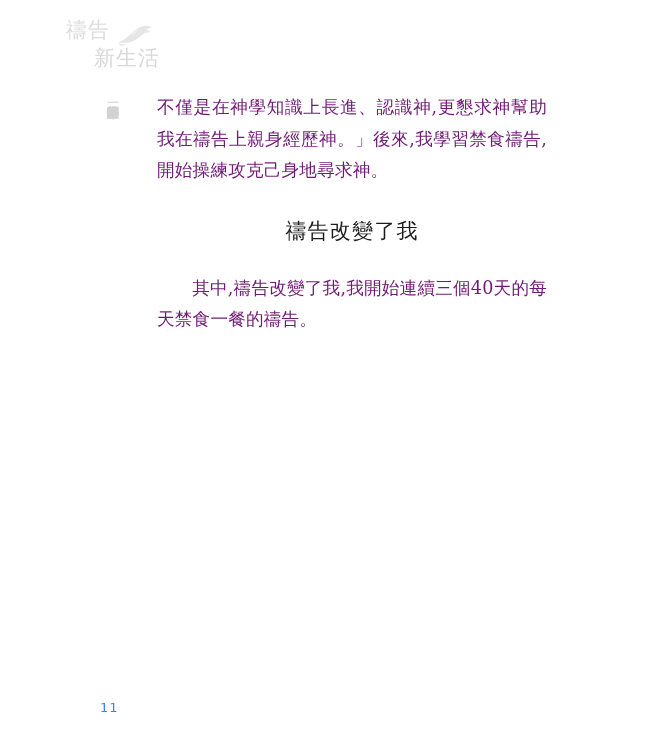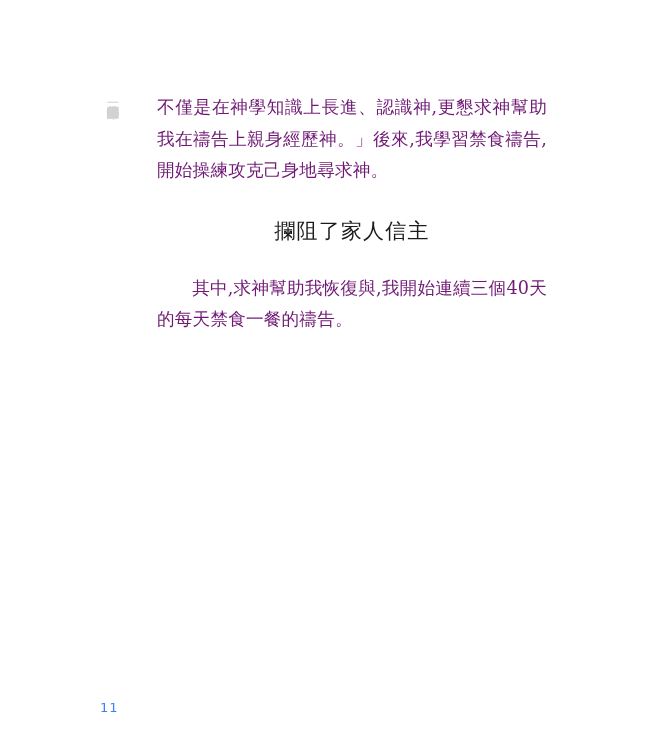--- a/index.html
+++ b/index.html
@@ -122,27 +122,36 @@
     font-family: "DejaVu Sans", "Liberation Sans", sans-serif;
     letter-spacing: 1px;
     user-select: none;
   }
 </style>
 </head>
 <body>
 
 <div id="page">
 
+  <div id="logo">
+    <div class="logo-line1">禱告</div>
+    <svg class="dove" viewBox="0 0 42 30" aria-hidden="true">
+      <path d="M5 22 C10 20 14 17 18 13 C21 10 25 7 30 6 C33 5.4 36 6 38 7.6 C35.5 7.8 33.5 8.6 32 10 C34 10.2 35.6 11 36.8 12.4 C33.5 12.2 30.6 13 28.2 14.8 C25 17.2 22 20 18 21.6 C14 23.2 9 23.4 5 22 Z" fill="#e6e6e6"></path>
+      <path d="M17 13.5 C19 11 22 9.4 25 9.2 C23 11.6 20.6 13.8 17.6 15.4 Z" fill="#efefef"></path>
+      <path d="M4.5 22.2 C7 23.6 10 24.2 13 24 C11.4 25.4 9 26.2 6.6 26 C5.6 25 4.8 23.8 4.5 22.2 Z" fill="#ededed"></path>
+    </svg>
+    <div class="logo-line2">新生活</div>
+  </div>
 
   <div id="vheader">推薦序一必須細嚼慢嚥的禱告書</div>
 
   <div id="content">
     <p class="para p1">不僅是在神學知識上長進、認識神,更懇求神幫助我在禱告上親身經歷神。」後來,我學習禁食禱告,開始操練攻克己身地尋求神。</p>
 
-    <h2 id="section-heading">攔阻了家人信主</h2>
+    <h2 id="section-heading">禱告改變了我</h2>
 
-    <p class="para indent p2">其中,求神幫助我恢復與,我開始連續三個40天的每天禁食一餐的禱告。</p>
+    <p class="para indent p2">其中,禱告改變了我,我開始連續三個40天的每天禁食一餐的禱告。</p>
 
   </div>
 
   <div id="page-number">11</div>
 
 </div>
 
 </body></html>

